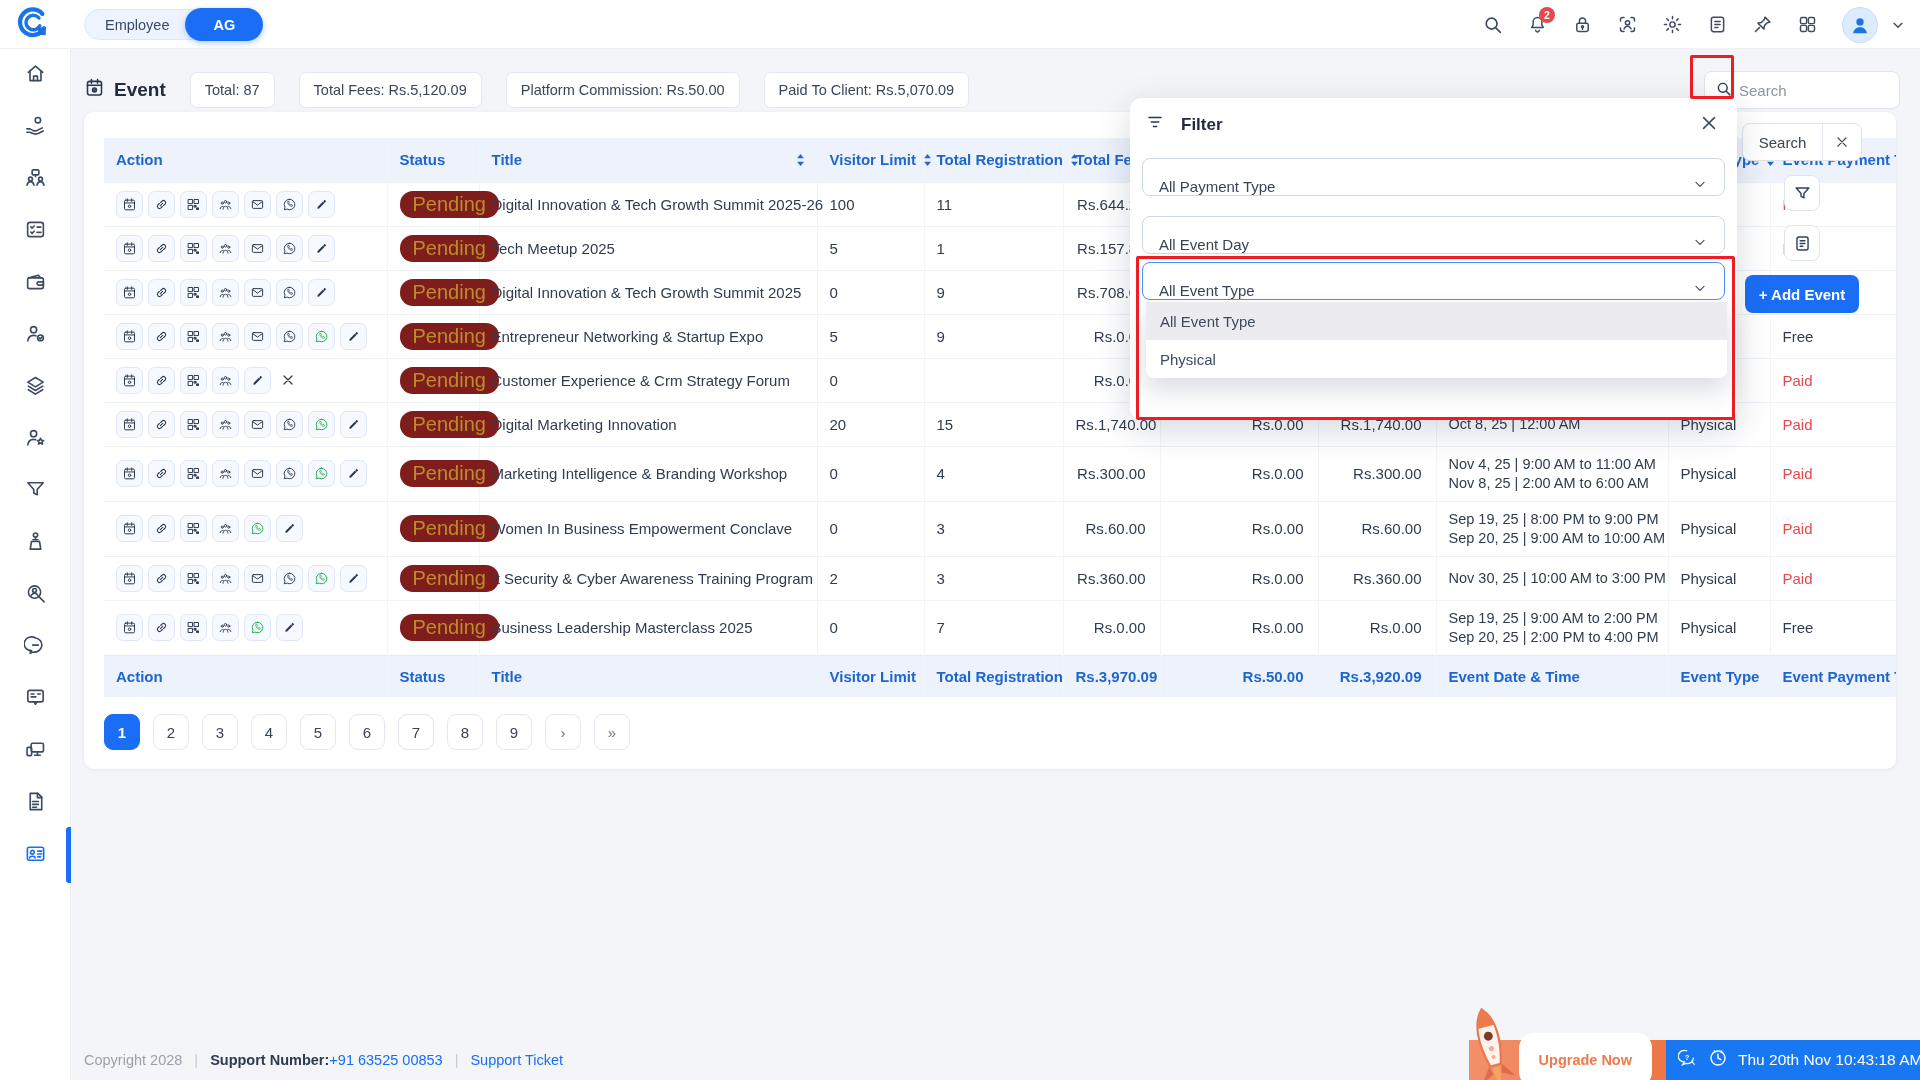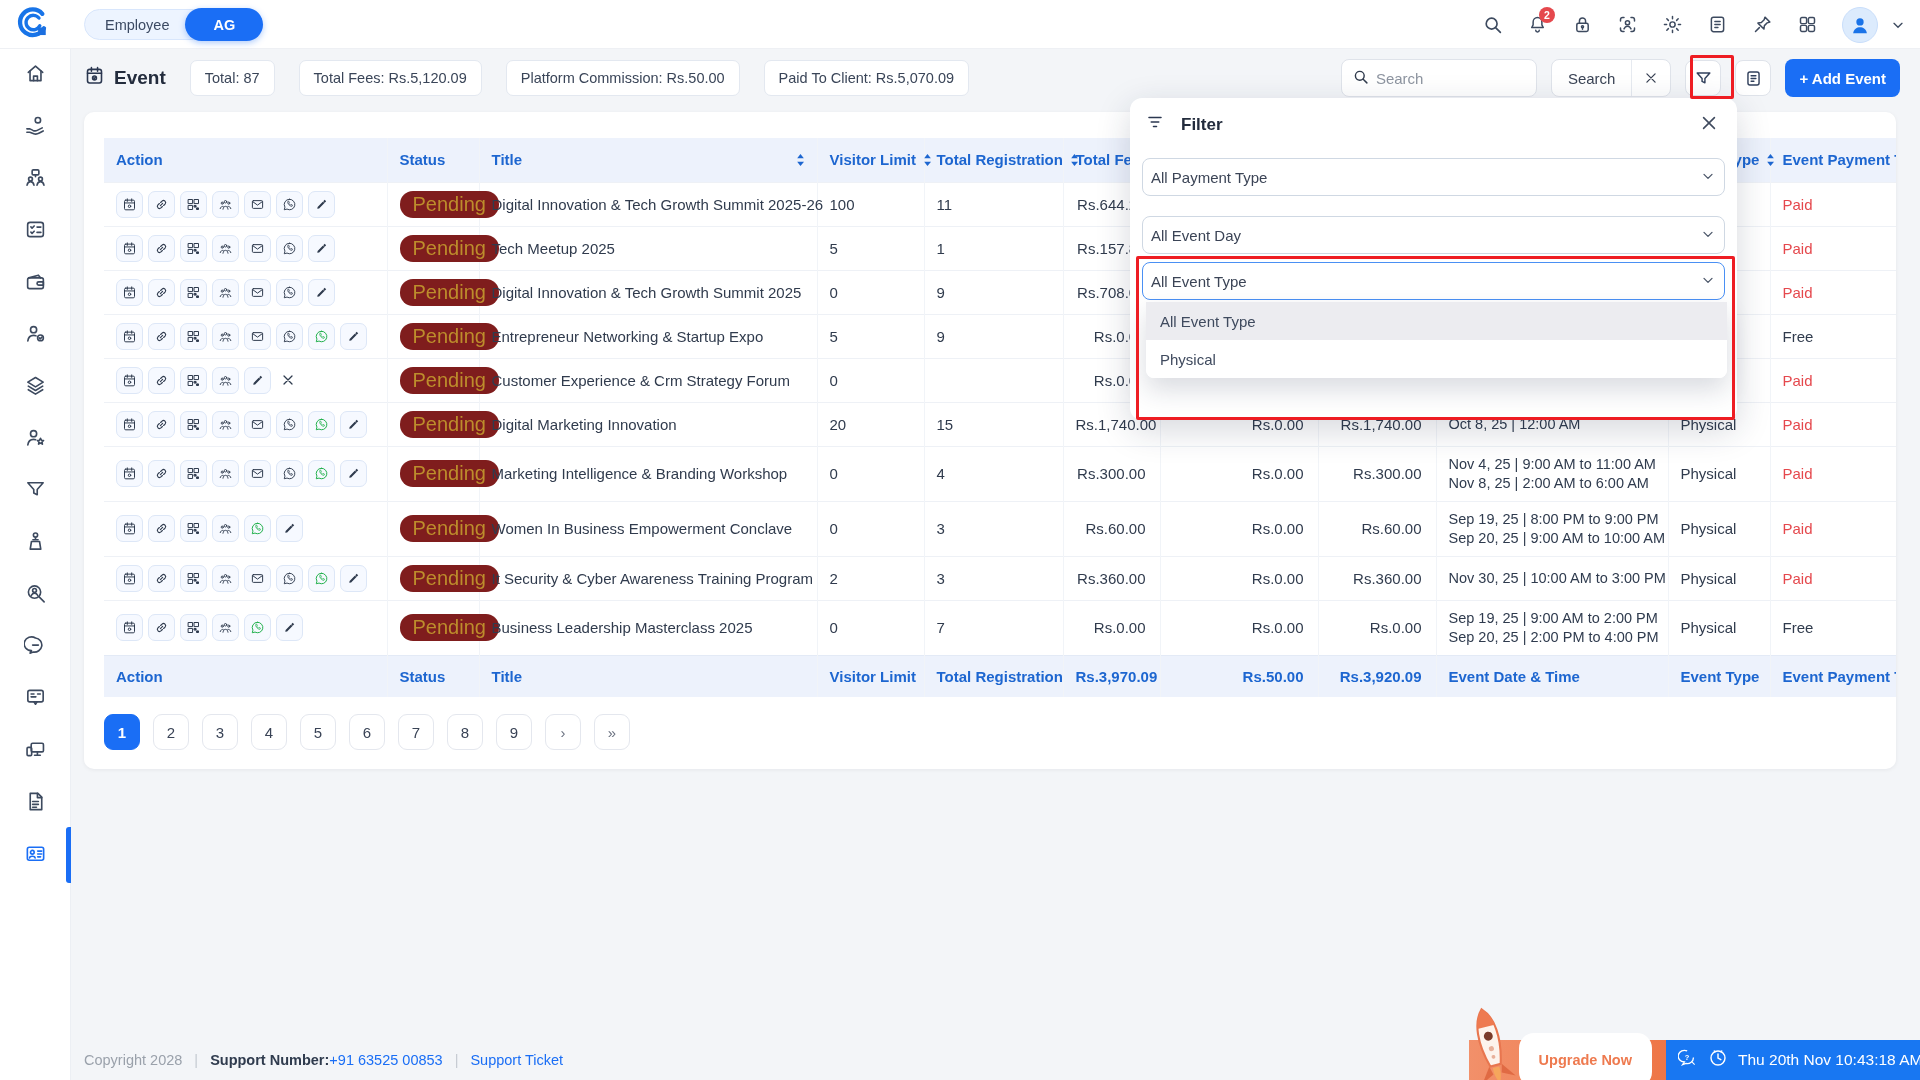--- a/index.html
+++ b/index.html
@@ -21,25 +21,25 @@
   .chev svg { width:16px; height:16px; }
 
   
   .sidebar { position:absolute; left:0; top:49px; width:71px; height:1031px; background:#fff; border-right:1px solid #eceff4; z-index:15; }
   .sb-item { position:relative; width:71px; height:52px; display:flex; align-items:center; justify-content:center; color:#3d4a5f; }
   .sb-item svg { width:23px; height:23px; }
   .sb-item.active { color:#1a6ef5; }
   .sb-item.active::after { content:""; position:absolute; right:0; top:-2px; width:5px; height:56px; background:#1a6ef5; border-radius:3px 0 0 3px; }
 
   
-  .page-header { position:absolute; left:84px; top:57px; width:1816px; height:42px; display:flex; align-items:center; z-index:5; }
+  .page-header { position:absolute; left:84px; top:69px; width:1816px; height:42px; display:flex; align-items:center; z-index:5; }
   .ph-title { display:flex; align-items:center; gap:9px; font-size:19px; font-weight:bold; color:#232c3d; }
   .ph-title svg { width:21px; height:21px; color:#2b3750; }
   .chip { margin-left:24px; height:36px; background:#fff; border:1px solid #e3e8f0; border-radius:7px; display:flex; align-items:center; padding:0 14px; font-size:14.5px; color:#3a4558; white-space:nowrap; }
-  .hdr-right { position:absolute; right:0; top:2px; display:flex; align-items:center; gap:14px; }
+  .hdr-right { position:absolute; right:0; top:2px; display:flex; align-items:center; gap:14px;flex-direction:column; }
   .search-box { width:196px; height:38px; background:#fff; border:1px solid #dfe3ea; border-radius:8px; display:flex; align-items:center; padding:0 10px; gap:7px; color:#303b4d; }
   .search-box svg { width:17px; height:17px; flex:none; }
   .search-box input { border:none; outline:none; width:130px; font-size:15px; font-family:inherit; color:#303b4d; background:transparent; }
   .search-box input::placeholder { color:#8d94a0; }
   .btn-group { height:38px; background:#fff; border:1px solid #dfe3ea; border-radius:8px; display:flex; align-items:stretch; overflow:hidden; }
   .btn-group .search-btn { padding:0 16px; font-size:15px; color:#3b4456; display:flex; align-items:center; border-right:1px solid #e6eaf0; }
   .btn-group .clear-btn { width:38px; display:flex; align-items:center; justify-content:center; color:#3b4456; }
   .btn-group svg { width:14px; height:14px; }
   .icon-btn { width:36px; height:36px; background:#fff; border:1px solid #dfe3ea; border-radius:8px; display:flex; align-items:center; justify-content:center; color:#31405c; }
   .icon-btn svg { width:19px; height:19px; }
@@ -76,21 +76,21 @@
   .page-btn { min-width:36px; height:36px; border-radius:9px; background:#fff; border:1px solid #e4e7ee; font-size:15px; color:#394356; display:flex; align-items:center; justify-content:center; }
   .page-btn.active { background:#1a6ef5; border-color:#1a6ef5; color:#fff; font-weight:bold; }
   .page-btn.sym { color:#6b7280; }
 
   
   .filter-panel { position:absolute; left:1130px; top:98px; width:607px; height:322px; background:#fff; border-radius:12px; box-shadow:0 10px 34px rgba(25,39,66,.18); z-index:30; }
   .fp-head { position:absolute; left:16px; top:15px; display:flex; align-items:center; gap:17px; font-size:17px; font-weight:bold; color:#232c3d; }
   .fp-head svg { width:18px; height:18px; color:#2b3750; }
   .fp-close { position:absolute; right:18px; top:15px; width:20px; height:20px; color:#3f4a5e; }
   .fp-close svg { width:20px; height:20px; }
-  .f-select { position:absolute; left:12px; width:583px; height:38px; background:#fff; border:1px solid #cfd8e3; border-radius:8px; display:flex; align-items:center; padding:0 8px; font-size:15px; color:#3b4456;gap:14px; }
+  .f-select { position:absolute; left:12px; width:583px; height:38px; background:#fff; border:1px solid #cfd8e3; border-radius:8px; display:flex; align-items:flex-end; padding:0 16px; font-size:15px; color:#3b4456;gap:14px; }
   .f-select .cv { flex:1; }
   .f-select svg { width:16px; height:16px; color:#4a5568; }
   .f-select.focused { border:1.6px solid #4a90f4; }
   .f-options { position:absolute; left:1146px; top:302px; width:581px; background:#fff; border-radius:0 0 8px 8px; box-shadow:0 12px 26px rgba(25,39,66,.16); z-index:31; overflow:hidden; }
   .f-opt { height:38px; display:flex; align-items:center; padding:0 14px; font-size:15px; color:#3f4a5e; background:#fff; }
   .f-opt.selected { background:#ececf0; }
 
   
   .ann { position:absolute; border:3px solid #ee1d23; z-index:40; border-radius:2px; }
   .ann1 { left:1690px; top:55px; width:44px; height:44px; }

